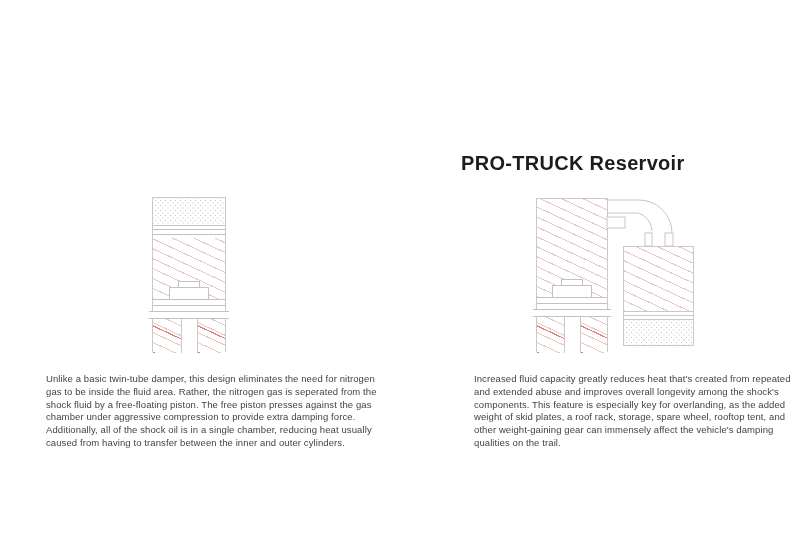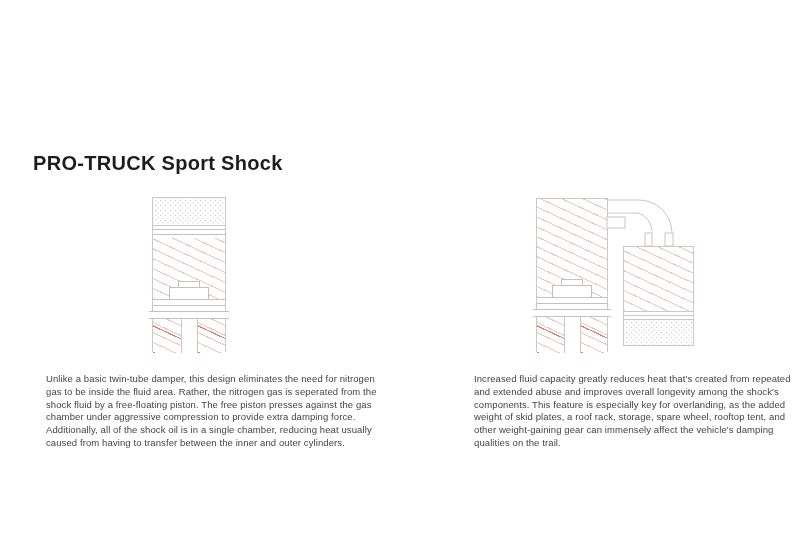--- a/index.html
+++ b/index.html
@@ -29,21 +29,20 @@
   .nut{position:absolute;box-sizing:border-box;border:1px solid #c2c2c2;
         border-bottom:none;background:#ffffff;}
   .fitting{fill:#ffffff;stroke:#c6c6c6;stroke-width:1;}
   .pipeline{fill:none;stroke:#c6c6c6;stroke-width:1;}
 </style>
 </head>
 <body>
 
 <div class="page">
 
-  <h1 class="col-heading" style="left:33px;top:152px;">PRO-TRUCK Sport Shock</h1>
 
   <div>
 
     <div class="dg outline" style="left:152px;top:197px;width:74px;height:155px;">
 
       <div class="dg stipple" style="left:0;top:0;width:72px;height:28px;border-bottom:1px solid #c9c9c9;"></div>
 
       <div class="band" style="left:0;right:0;top:31px;height:6px;"></div>
 
       <div class="dg hatch" style="left:0;top:40px;width:72px;height:61px;"></div>
@@ -56,20 +55,21 @@
       <div class="band" style="left:-4px;right:-4px;top:113px;height:8px;"></div>
 
       <div class="dg hatch-red" style="left:0;top:121px;width:28px;height:34px;"></div>
       <div class="rodwalls" style="left:28px;top:121px;width:17px;height:34px;"></div>
       <div class="dg hatch-red" style="left:45px;top:121px;width:27px;height:34px;"></div>
     </div>
   </div>
 
   <p class="col-desc" style="left:33px;top:360px;">Unlike a basic twin-tube damper, this design eliminates the need for nitrogen gas to be inside the fluid area. Rather, the nitrogen gas is seperated from the shock fluid by a free-floating piston. The free piston presses against the gas chamber under aggressive compression to provide extra damping force. Additionally, all of the shock oil is in a single chamber, reducing heat usually caused from having to transfer between the inner and outer cylinders.</p>
 
+  <h1 class="col-heading" style="left:461px;top:152px;">PRO-TRUCK Reservoir</h1>
 
   <div>
 
     <div class="dg outline" style="left:536px;top:198px;width:72px;height:154px;">
       <div class="dg hatch" style="left:0;top:0;width:70px;height:98px;"></div>
       <div class="nut" style="left:24px;top:80px;width:22px;height:6px;"></div>
       <div class="nut" style="left:15px;top:86px;width:40px;height:12px;"></div>
       <div class="band" style="left:0;right:0;top:98px;height:7px;"></div>
       <div class="band" style="left:-4px;right:-4px;top:110px;height:8px;"></div>
       <div class="dg hatch-red" style="left:0;top:118px;width:27px;height:36px;"></div>

